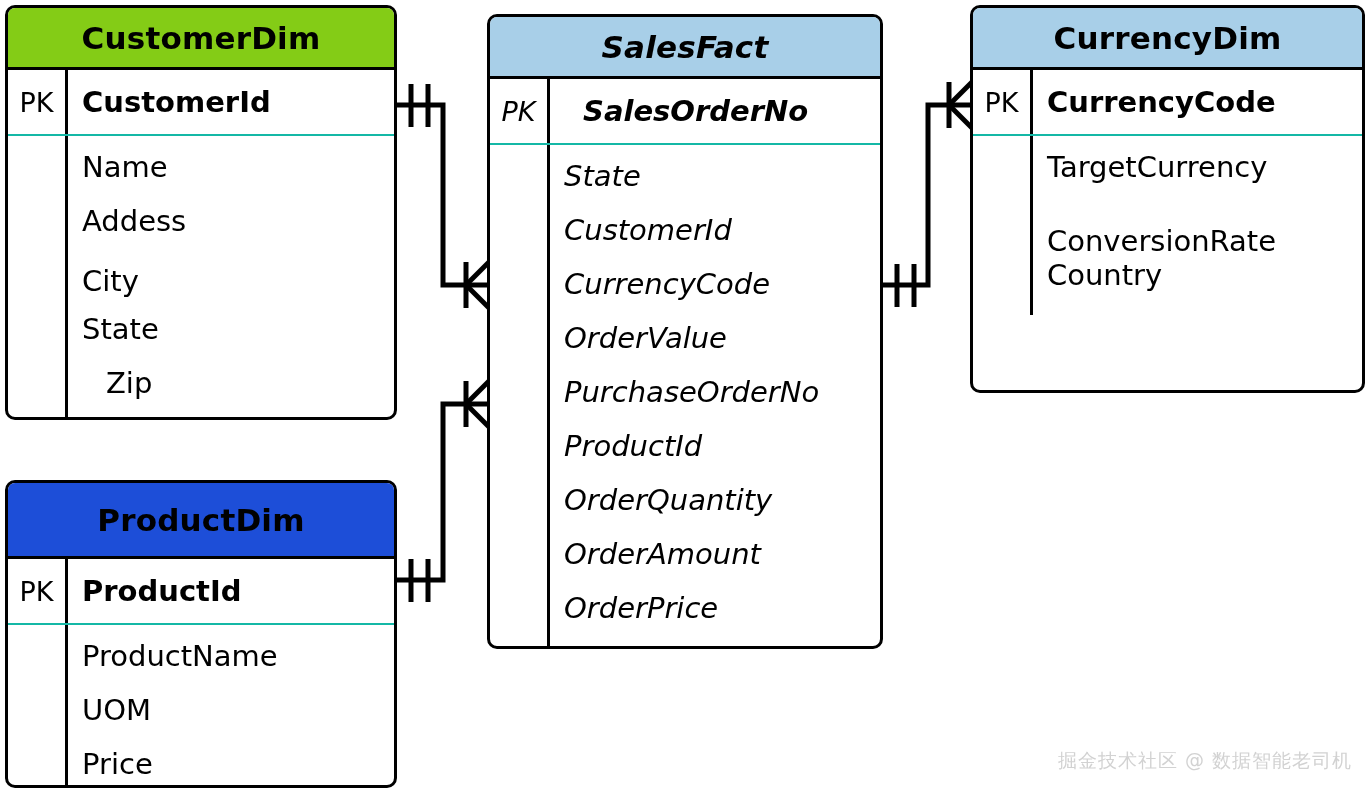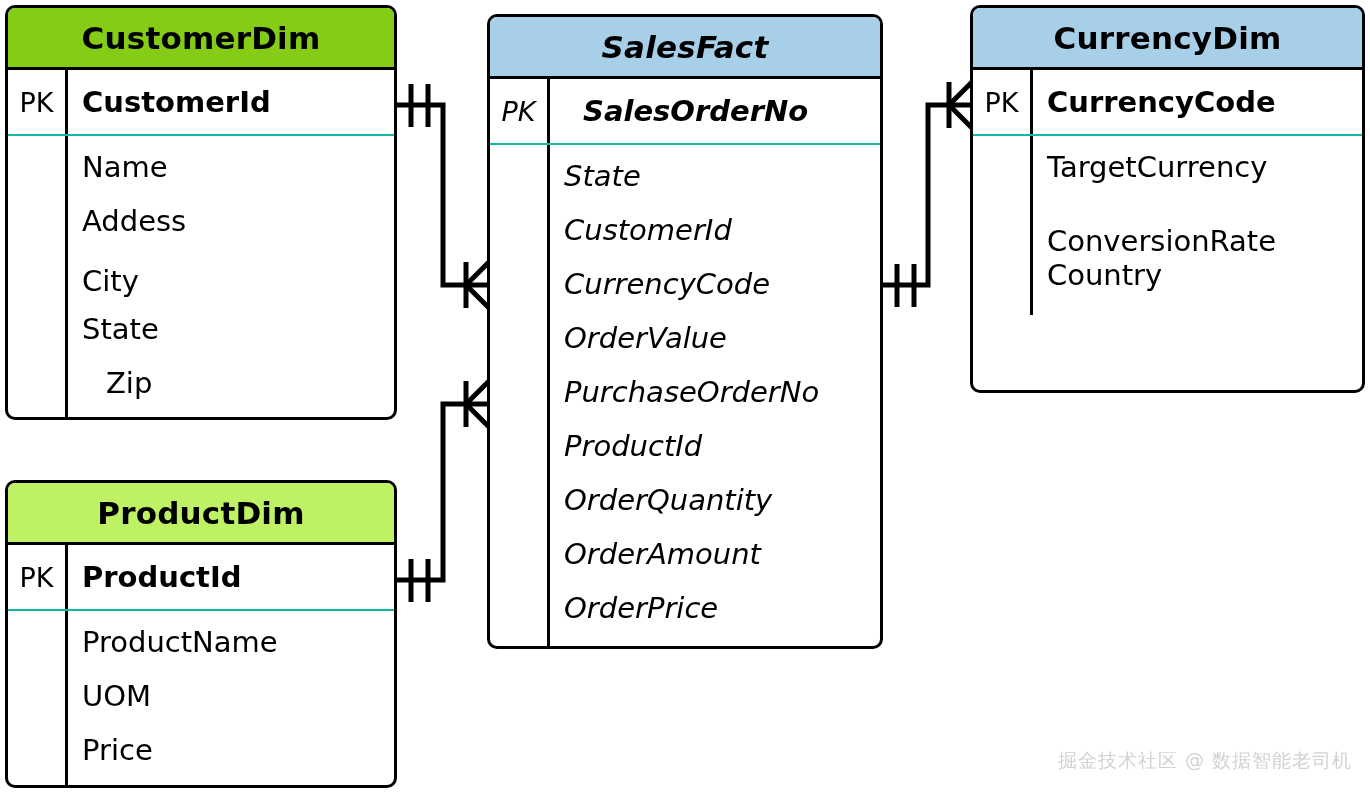--- a/index.html
+++ b/index.html
@@ -278,21 +278,21 @@
         </div>
         <div class="attr-row" style="height:54px;">
           <span class="key-cell"></span>
           <span class="name-cell" style="font-size:29px;">Country</span>
         </div>
       </div>
     </div>
   </div>
 
   <div class="entity" style="left:5px; top:480px; width:392px; height:308px;">
-    <div class="entity-header" style="height:62px; font-size:31px; background:#bef264;">
+    <div class="entity-header" style="height:76px; font-size:31px; background:#1d4ed8;">
       <span>ProductDim</span>
     </div>
     <div class="entity-body" style="height:243px;">
       <div class="pk-row" style="height:66px;">
         <span class="key-cell" style="font-size:27px;">PK</span>
         <span class="name-cell" style="font-size:29px;">ProductId</span>
       </div>
       <div class="attr-list">
         <div class="attr-row" style="height:54px;">
           <span class="key-cell"></span>

